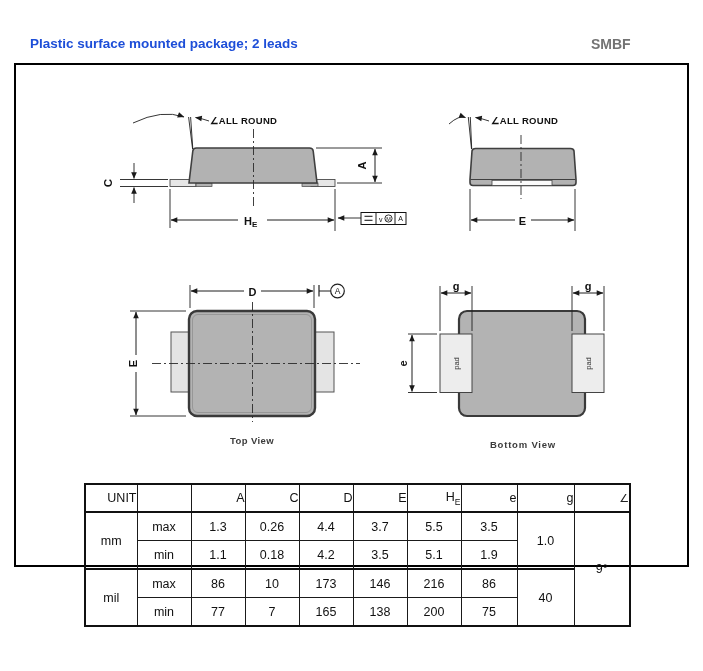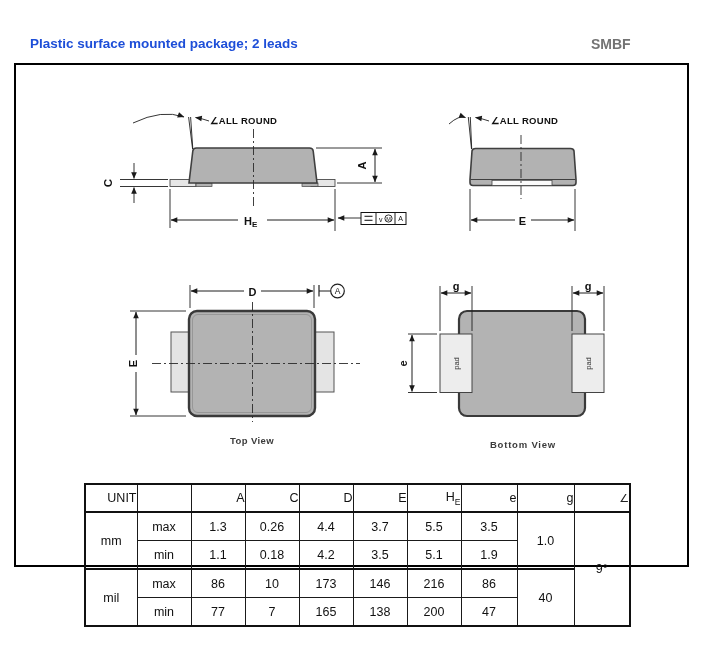--- a/index.html
+++ b/index.html
@@ -236,19 +236,19 @@
           <td>86</td>
           <td rowspan="2">40</td>
         </tr>
         <tr>
           <td>min</td>
           <td>77</td>
           <td>7</td>
           <td>165</td>
           <td>138</td>
           <td>200</td>
-          <td>47</td>
+          <td>75</td>
         </tr>
       </tbody>
     </table>
 
   </div>
 </div>
 
 </body></html>

